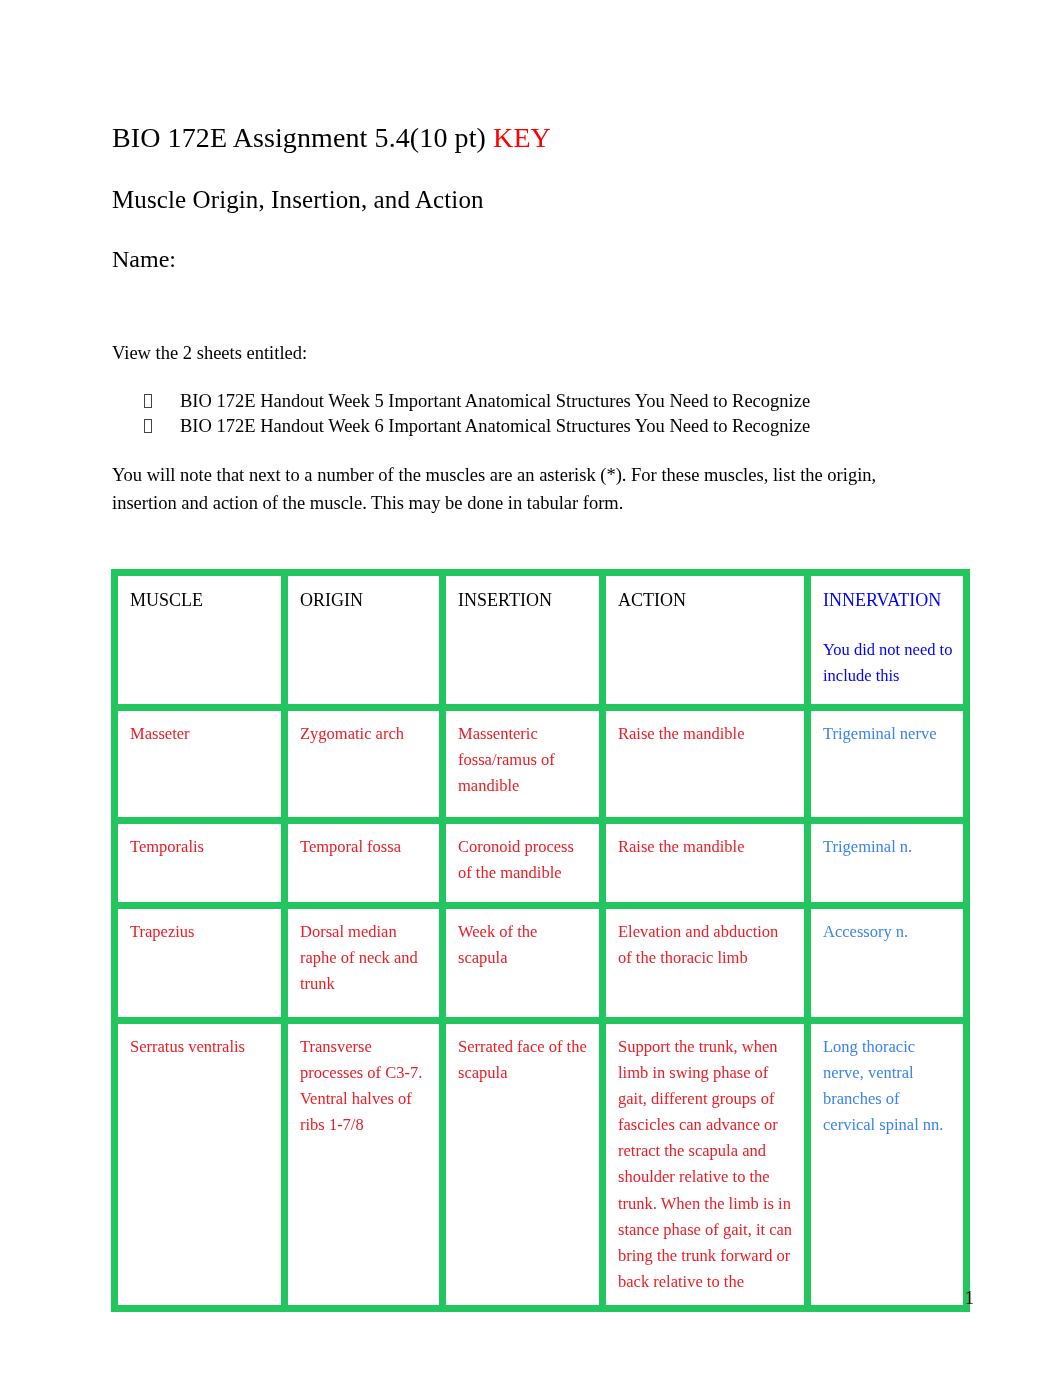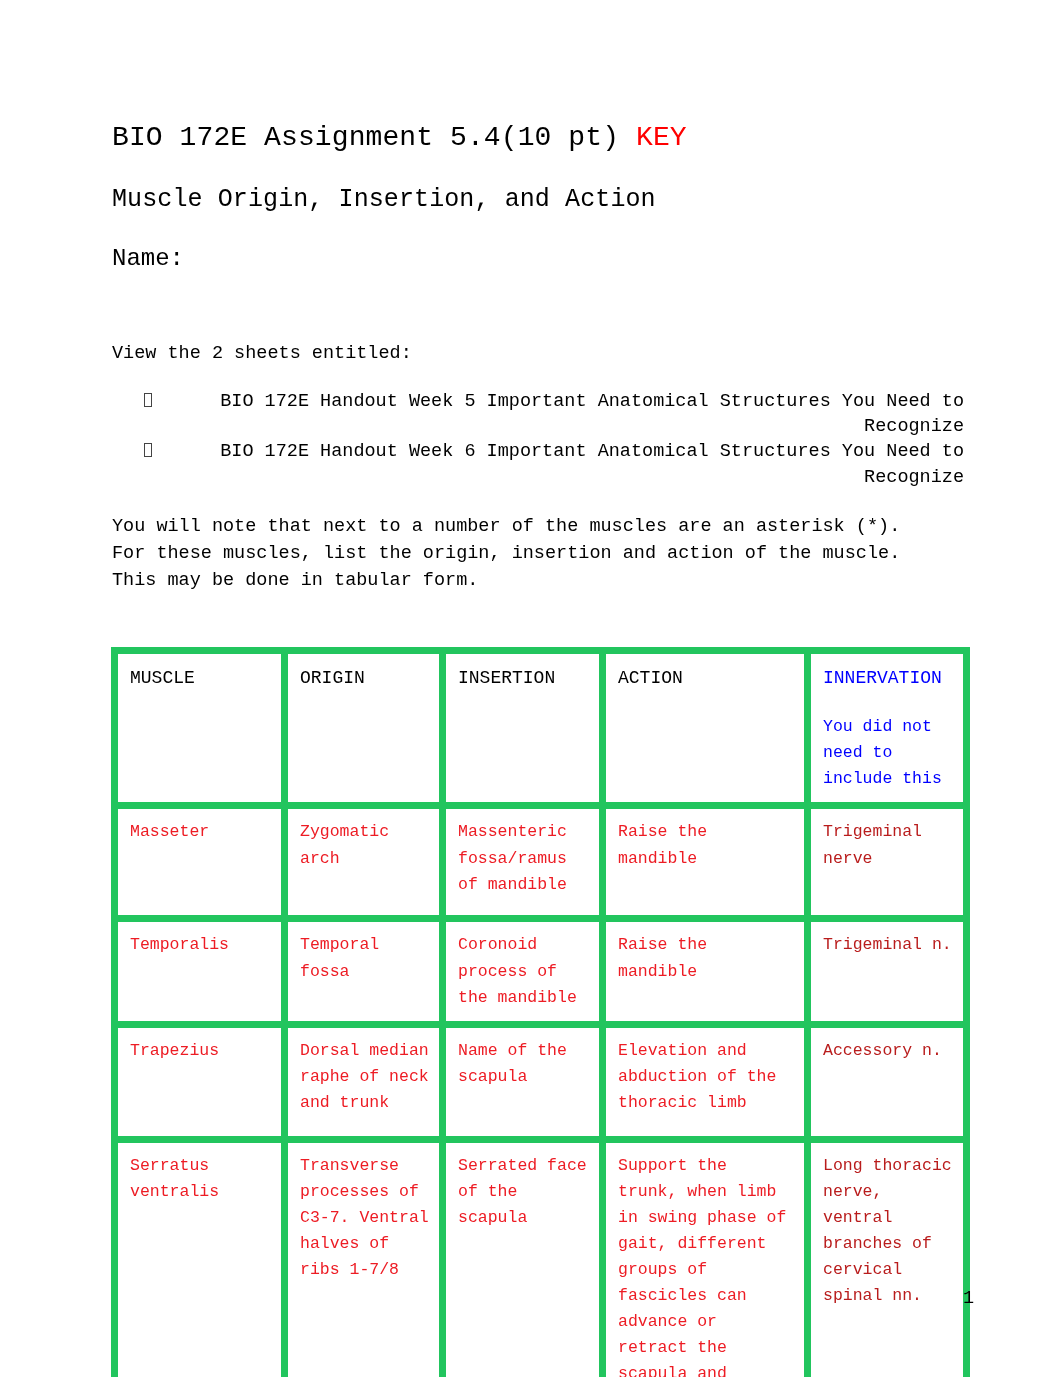--- a/index.html
+++ b/index.html
@@ -12,21 +12,20 @@
     font-family: "Liberation Serif", "DejaVu Serif", serif;
     color: #000000;
   }
   .page {
     position: relative;
     width: 1062px;
     height: 1377px;
     background: #ffffff;
     overflow: hidden;
     box-sizing: border-box;
-    font-family: Liberation Mono, monospace;
   }
   .content {
     position: absolute;
     left: 112px;
     top: 0;
     width: 852px;
   }
 
   
   .doc-title {
@@ -132,21 +131,21 @@
   }
   .hdr-note {
     font-size: 16.5px;
     line-height: 1.58;
     padding-top: 22px;
   }
   .cell-red {
     color: #ED1C24;
   }
   .cell-blue {
-    color: #b91c1c;
+    color: #3b82f6;
   }
   .row-masseter td   { height: 86px; }
   .row-temporalis td { height: 58px; }
   .row-trapezius td  { height: 88px; }
 
   
   .page-number {
     position: absolute;
     left: 0;
     top: 1288px;
@@ -218,21 +217,21 @@
             <td class="cell-red">Temporalis</td>
             <td class="cell-red">Temporal fossa</td>
             <td class="cell-red">Coronoid process of the mandible</td>
             <td class="cell-red">Raise the mandible</td>
             <td class="cell-blue">Trigeminal n.</td>
           </tr>
 
           <tr class="row-trapezius">
             <td class="cell-red">Trapezius</td>
             <td class="cell-red">Dorsal median raphe of neck and trunk</td>
-            <td class="cell-red">Name of the scapula</td>
+            <td class="cell-red">Week of the scapula</td>
             <td class="cell-red">Elevation and abduction of the thoracic limb</td>
             <td class="cell-blue">Accessory n.</td>
           </tr>
 
           <tr class="row-serratus">
             <td class="cell-red">Serratus ventralis</td>
             <td class="cell-red">Transverse processes of C3-7. Ventral halves of ribs 1-7/8</td>
             <td class="cell-red">Serrated face of the scapula</td>
             <td class="cell-red">Support the trunk, when limb in swing phase of gait, different groups of fascicles can advance or retract the scapula and shoulder relative to the trunk. When the limb is in stance phase of gait, it can bring the trunk forward or back relative to the</td>
             <td class="cell-blue">Long thoracic nerve, ventral branches of cervical spinal nn.</td>

